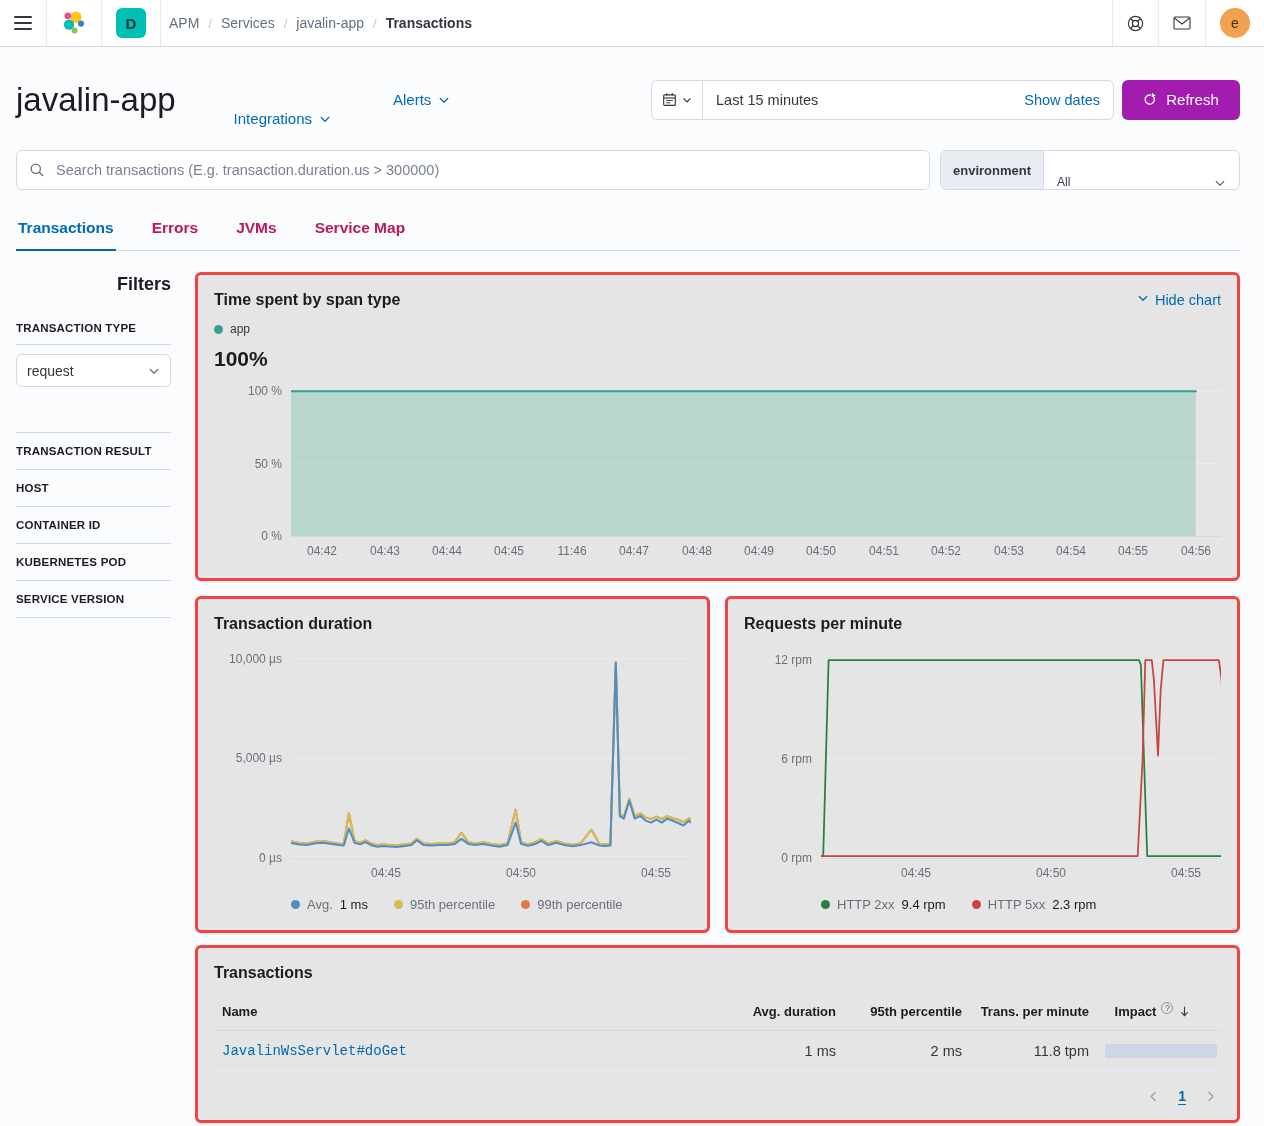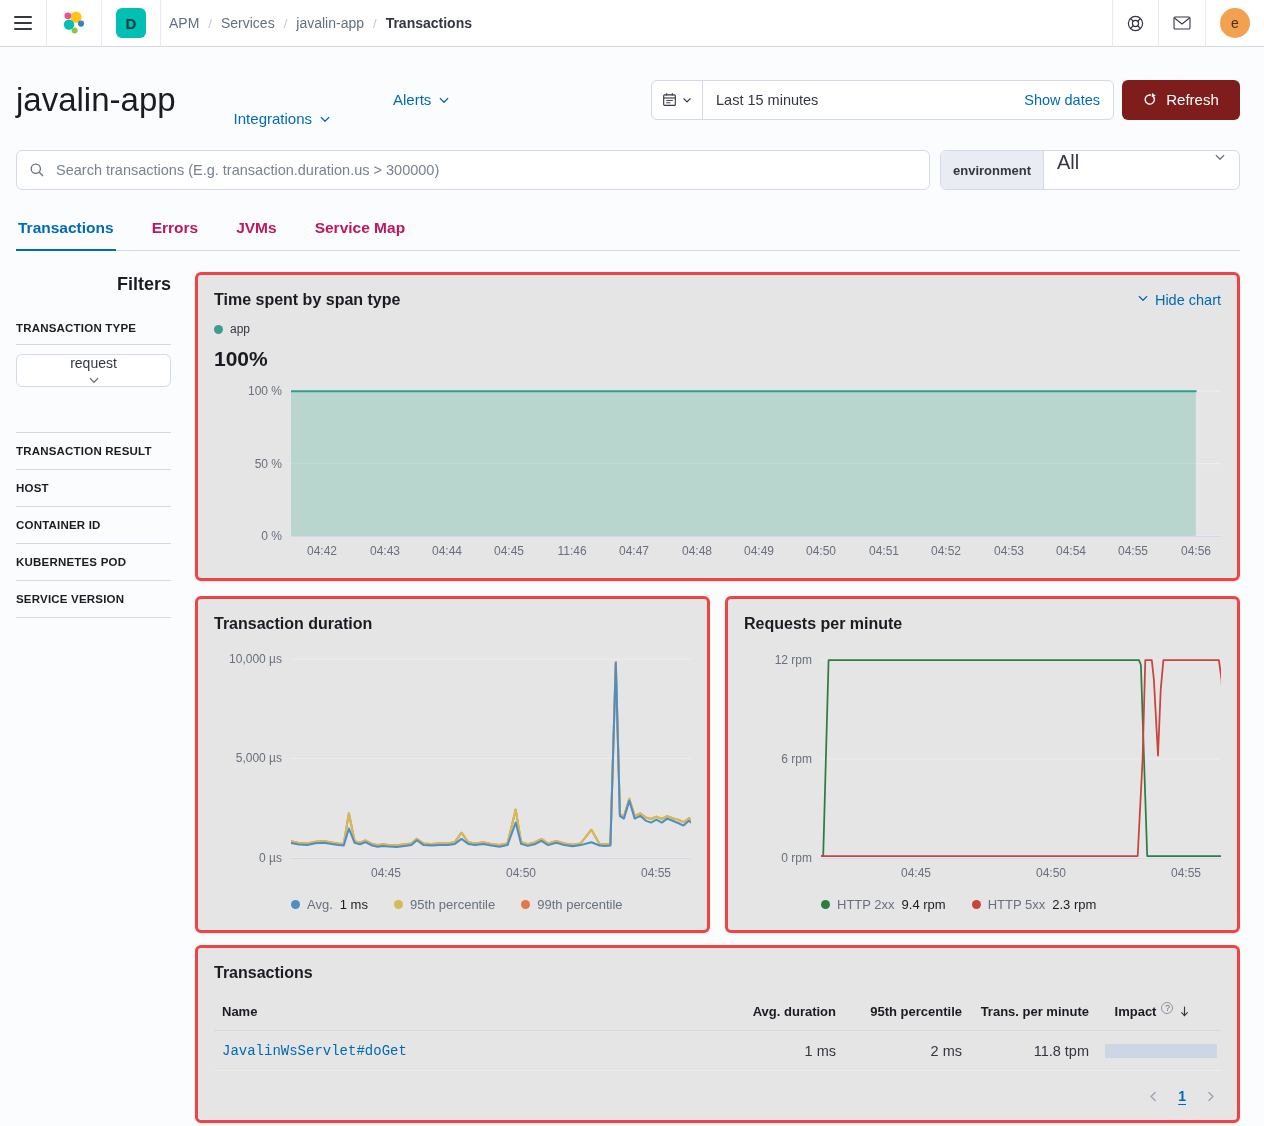--- a/index.html
+++ b/index.html
@@ -35,52 +35,52 @@
   .hdr-link.first { margin-left:58px;margin-top:38px; }
   .hdr-link + .hdr-link { margin-left:62px; }
   .spacer { flex:1; }
   .datepicker { display:flex; align-items:center; height:40px; width:463px; background:#fff;
     border:1px solid #d3dae6; border-radius:6px; }
   .dp-quick { display:flex; align-items:center; gap:5px; padding:0 10px; height:100%;
     border-right:1px solid #d3dae6; color:#343741; cursor:pointer; }
   .dp-value { flex:1; padding:0 13px; font-size:14.5px; cursor:pointer; }
   .dp-showdates { color:#006bb4; font-size:14.5px; font-weight:500; padding-right:13px; cursor:pointer; }
   .refresh-btn { margin-left:8px; height:40px; min-width:118px; border:none; border-radius:6px;
-    background:#7f1d1d; color:#fff; font-family:inherit; font-size:15px; font-weight:500;
+    background:#a21caf; color:#fff; font-family:inherit; font-size:15px; font-weight:500;
     display:flex; align-items:center; justify-content:center; gap:8px; cursor:pointer; }
 
   
   .search-row { display:flex; gap:10px; margin:23px 24px 0 16px; }
   .search-box { flex:1; height:40px; background:#fff; border:1px solid #d3dae6; border-radius:6px;
     display:flex; align-items:center; gap:9px; padding:0 12px; }
   .search-box input { flex:1; border:none; outline:none; background:transparent; font-family:inherit;
     font-size:14.5px; color:#343741; }
   .search-box input::placeholder { color:#7a8194; }
   .env-group { width:300px; height:40px; display:flex; background:#fff; border:1px solid #d3dae6;
     border-radius:6px; overflow:hidden; }
   .env-label { background:#e9edf3; border-right:1px solid #d3dae6; display:flex; align-items:center;
     padding:0 12px; font-size:13px; font-weight:600; color:#343741; }
-  .env-value { flex:1; display:flex; align-items:flex-start; justify-content:space-between;
-    padding:0 13px; font-size:20px; color:#343741; cursor:pointer; }
+  .env-value { flex:1; display:flex; align-items:flex-end; justify-content:space-between;
+    padding:0 13px; font-size:12px; color:#343741; cursor:pointer; }
 
   
   .tabs { display:flex; gap:34px; margin:19px 24px 0 16px; border-bottom:1px solid #d3dae6; }
   .tab { padding:10px 2px 13px; font-size:15.5px; font-weight:600; color:#be185d; position:relative; cursor:pointer; }
   .tab.active { color:#006bb4; }
   .tab.active::after { content:""; position:absolute; left:0; right:0; bottom:-1px; height:2px; background:#006bb4; }
 
   
   .content { display:flex; gap:24px; padding:21px 24px 24px 16px; }
   .filters { width:155px; flex:none; }
   .filters-title { font-size:18px; font-weight:700; color:#1a1c21; margin:2px 0 27px;text-align:right; }
   .f-label { font-size:11.5px; font-weight:700; color:#1a1c21; letter-spacing:.2px; }
   .f-hr { border:none; border-top:1px solid #d3dae6; margin:10px 0 0; }
   .f-select { margin-top:9px; height:33px; background:#fff; border:1px solid #d3dae6; border-radius:6px;
     display:flex; align-items:center; justify-content:space-between; padding:0 10px;
-    font-size:14px; color:#343741; cursor:pointer;flex-direction:column; }
+    font-size:14px; color:#343741; cursor:pointer; }
   .f-gap { height:33px; }
   .f-sec { margin-top:12px; }
   .f-sec .f-hr-top { border:none; border-top:1px solid #d3dae6; margin:0 0 12px; }
 
   .main { flex:1; min-width:0; }
   .panel { background:#e5e5e5; border:3px solid #ef4444; border-radius:6px; padding:16px;
     box-shadow:0 2px 2px -1px rgba(152,162,179,.2), 0 1px 5px -2px rgba(152,162,179,.2); }
   .panel-title { font-size:16px; font-weight:600; color:#1a1c21; }
   .panel-head { display:flex; align-items:center; justify-content:space-between; }
   .hide-chart { display:flex; align-items:flex-start; gap:6px; color:#006bb4; font-size:14.5px; cursor:pointer; }

